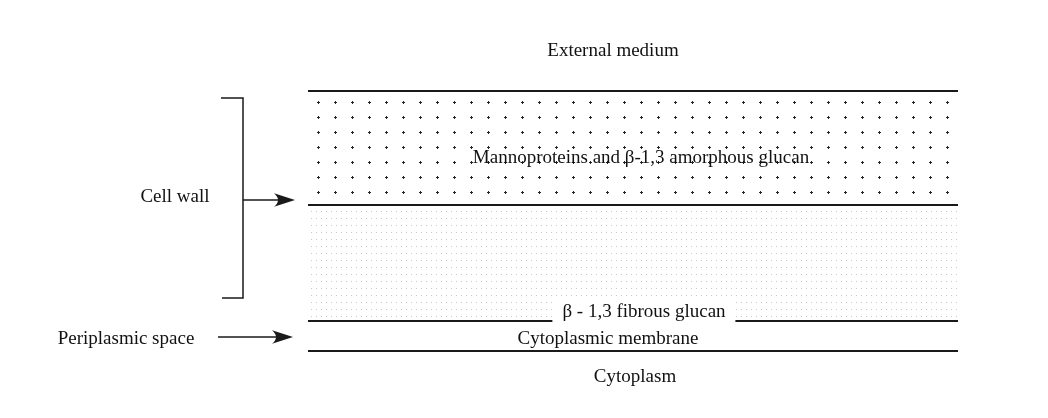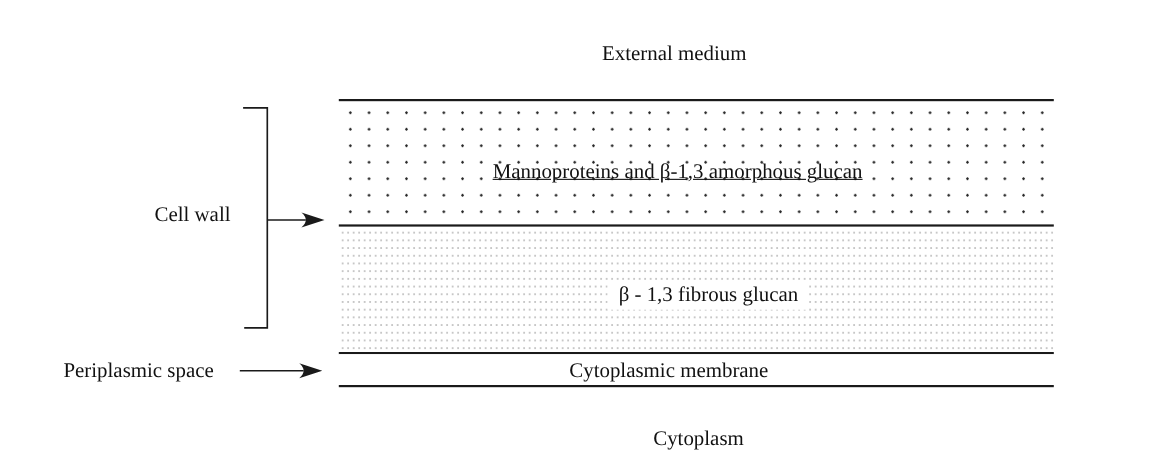--- a/index.html
+++ b/index.html
@@ -50,20 +50,21 @@
   }
   .layer-membrane {
     top: 322px;
     height: 30px;
     border-bottom: 2px solid #1a1a1a;
     background: #ffffff;
   }
   .fibrous-label-bg {
     background: #ffffff;
     padding: 2px 10px;
+    margin-top: 42px;
   }
   .annotation-svg {
     position: absolute;
     top: 0;
     left: 0;
     pointer-events: none;
   }
 </style>
 </head>
 <body>
@@ -77,25 +78,25 @@
   <svg class="annotation-svg" width="1048" height="418" viewBox="0 0 1048 418">
     <path d="M221,98 H243 V298 H222" fill="none" stroke="#1a1a1a" stroke-width="1.5"></path>
     <line x1="243" y1="200" x2="278" y2="200" stroke="#1a1a1a" stroke-width="1.4"></line>
     <path d="M295,200 L274,193.2 Q282,200 274,206.8 Z" fill="#1a1a1a"></path>
     <line x1="218" y1="337" x2="276" y2="337" stroke="#1a1a1a" stroke-width="1.4"></line>
     <path d="M293,337 L272,330.2 Q280,337 272,343.8 Z" fill="#1a1a1a"></path>
   </svg>
 
   <div class="lbl" style="left:613px; top:50px;">External medium</div>
 
-  <div class="lbl" style="left:616px; top:157px;text-decoration:underline;">Mannoproteins and β-1,3 amorphous glucan</div>
+  <div class="lbl" style="left:641px; top:157px;">Mannoproteins and β-1,3 amorphous glucan</div>
 
   <div class="lbl fibrous-label-bg" style="left:644px; top:269px;">β - 1,3 fibrous glucan</div>
 
   <div class="lbl" style="left:608px; top:338px;">Cytoplasmic membrane</div>
 
-  <div class="lbl" style="left:635px; top:400px;">Cytoplasm</div>
+  <div class="lbl" style="left:635px; top:376px;">Cytoplasm</div>
 
   <div class="lbl" style="left:175px; top:196px;text-align:right;">Cell wall</div>
 
   <div class="lbl" style="left:126px; top:338px;">Periplasmic space</div>
 
 </div>
 
 </body></html>

